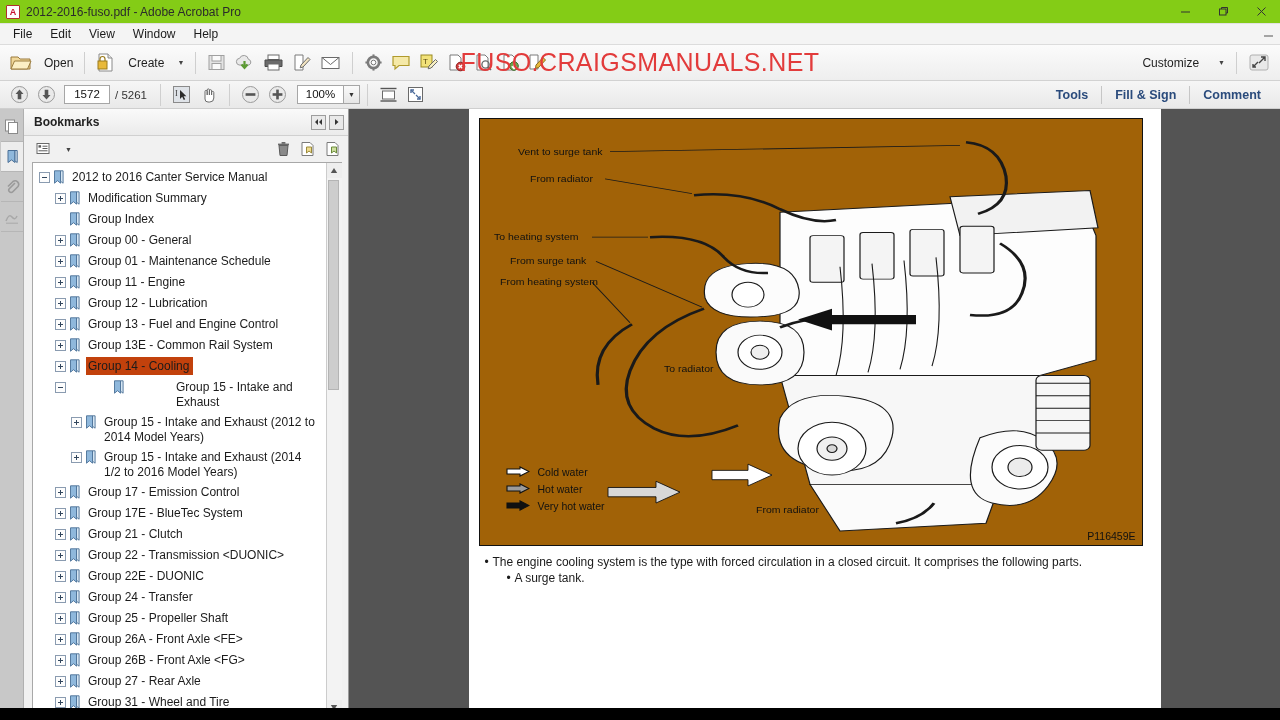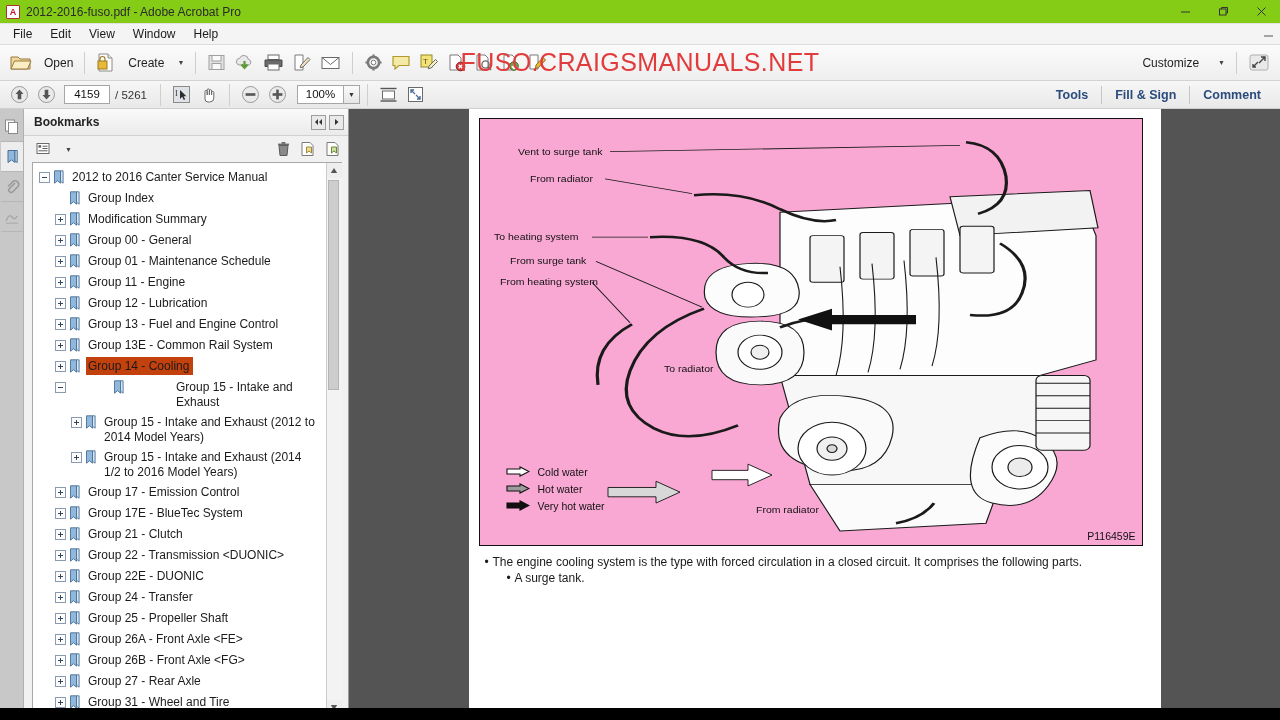--- a/index.html
+++ b/index.html
@@ -187,21 +187,21 @@
   .doc-area {
     flex: 1 1 auto; background: #545454; display: flex; justify-content: center;
     position: relative; min-width: 0; overflow: hidden;
   }
   .page {
     width: 692px; background: #fff; margin-top: 0; position: relative;
     display: flex; flex-direction: column;
   }
   .fig-box {
     margin: 9px 18px 0 10px; border: 1.6px solid #111; position: relative;
-    height: 428px; background: #f9a8d4; overflow: hidden;
+    height: 428px; background: #a16207; overflow: hidden;
   }
   .fig-id {
     position: absolute; right: 6px; bottom: 3px; font-size: 10.5px; color: #111;
     font-family: "Liberation Sans", sans-serif;
   }
   .fig-svg { position: absolute; inset: 0; width: 100%; height: 100%; }
   .lbl { font-size: 10.5px; fill: #111; font-family: "Liberation Sans", sans-serif; }
   .legend { position: absolute; left: 26px; bottom: 30px; }
   .leg-row { display: flex; align-items: center; height: 15px; margin-bottom: 2px; }
   .leg-label { font-size: 10.5px; color: #111; margin-left: 8px; }
@@ -425,21 +425,21 @@
       </span>
     </div>
     <div class="tb-btn">
       <span class="icon">
         <svg width="19" height="19" viewBox="0 0 19 19">
           <circle cx="9.5" cy="9.5" r="8" fill="#eaeaea" stroke="#9a9a9a" stroke-width="1"></circle>
           <path d="M9.5 14.5 L5.5 10 H7.7 V4.7 h3.6 V10 h2.2 Z" fill="#555"></path>
         </svg>
       </span>
     </div>
-    <div class="pagebox">4159</div>
+    <div class="pagebox">1572</div>
     <div class="pagetot">/ 5261</div>
     <div class="sep"></div>
     <div class="tb-btn">
       <span class="icon">
         <svg width="19" height="19" viewBox="0 0 19 19">
           <rect x="1.5" y="1.5" width="16" height="16" fill="#dfe3e8" stroke="#8a8a8a" stroke-width="1"></rect>
           <text x="3" y="11" font-size="8" fill="#333" font-family="Liberation Serif">I</text>
           <path d="M8 5 L8 14 L10.2 11.8 L11.8 15 L13.2 14.3 L11.6 11.2 L14.4 11.2 Z" fill="#2b2b2b"></path>
         </svg>
       </span>
@@ -599,38 +599,38 @@
               <div class="twisty "></div>
               <div class="bm-icon">
                 <svg width="12" height="14" viewBox="0 0 12 14">
                   <path d="M1.5 0.8 h6 v12.4 l-3 -2.5 l-3 2.5 Z" fill="#8fb8dc" stroke="#4a6f96" stroke-width="0.9"></path>
                   <path d="M7.5 0.8 h2.6 v12.4 l-2.6 -2 Z" fill="#d6e6f3" stroke="#4a6f96" stroke-width="0.9"></path>
                 </svg>
               </div>
               <div class="bm-label">2012 to 2016 Canter Service Manual</div>
             </div>
             <div class="bm-row" style="padding-left: 22px;">
+              <div class="twisty plus"></div>
+              <div class="bm-icon">
+                <svg width="12" height="14" viewBox="0 0 12 14">
+                  <path d="M1.5 0.8 h6 v12.4 l-3 -2.5 l-3 2.5 Z" fill="#8fb8dc" stroke="#4a6f96" stroke-width="0.9"></path>
+                  <path d="M7.5 0.8 h2.6 v12.4 l-2.6 -2 Z" fill="#d6e6f3" stroke="#4a6f96" stroke-width="0.9"></path>
+                </svg>
+              </div>
+              <div class="bm-label">Modification Summary</div>
+            </div>
+            <div class="bm-row" style="padding-left: 22px;">
               <div class="twisty none"></div>
               <div class="bm-icon">
                 <svg width="12" height="14" viewBox="0 0 12 14">
                   <path d="M1.5 0.8 h6 v12.4 l-3 -2.5 l-3 2.5 Z" fill="#8fb8dc" stroke="#4a6f96" stroke-width="0.9"></path>
                   <path d="M7.5 0.8 h2.6 v12.4 l-2.6 -2 Z" fill="#d6e6f3" stroke="#4a6f96" stroke-width="0.9"></path>
                 </svg>
               </div>
               <div class="bm-label">Group Index</div>
-            </div>
-            <div class="bm-row" style="padding-left: 22px;">
-              <div class="twisty plus"></div>
-              <div class="bm-icon">
-                <svg width="12" height="14" viewBox="0 0 12 14">
-                  <path d="M1.5 0.8 h6 v12.4 l-3 -2.5 l-3 2.5 Z" fill="#8fb8dc" stroke="#4a6f96" stroke-width="0.9"></path>
-                  <path d="M7.5 0.8 h2.6 v12.4 l-2.6 -2 Z" fill="#d6e6f3" stroke="#4a6f96" stroke-width="0.9"></path>
-                </svg>
-              </div>
-              <div class="bm-label">Modification Summary</div>
             </div>
             <div class="bm-row" style="padding-left: 22px;">
               <div class="twisty plus"></div>
               <div class="bm-icon">
                 <svg width="12" height="14" viewBox="0 0 12 14">
                   <path d="M1.5 0.8 h6 v12.4 l-3 -2.5 l-3 2.5 Z" fill="#8fb8dc" stroke="#4a6f96" stroke-width="0.9"></path>
                   <path d="M7.5 0.8 h2.6 v12.4 l-2.6 -2 Z" fill="#d6e6f3" stroke="#4a6f96" stroke-width="0.9"></path>
                 </svg>
               </div>
               <div class="bm-label">Group 00 - General</div>

